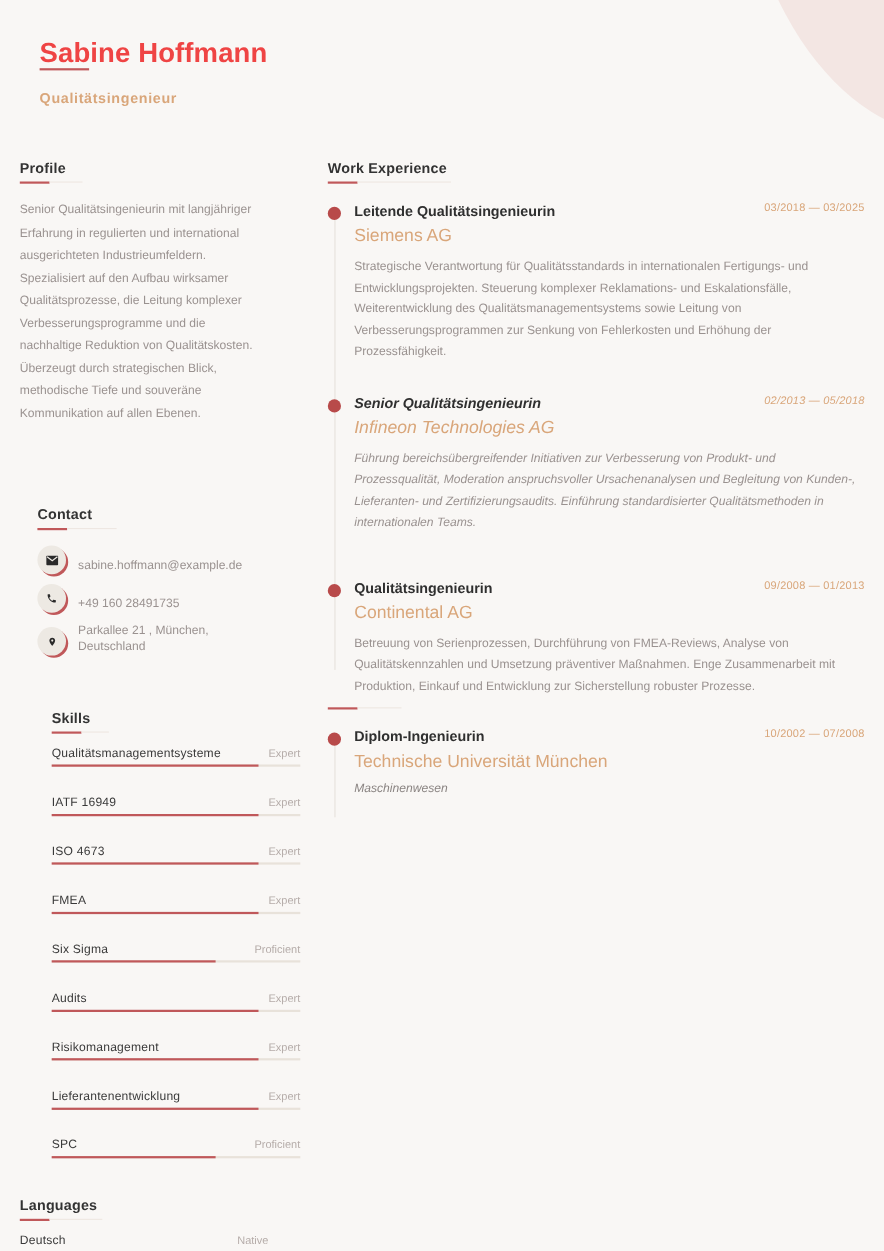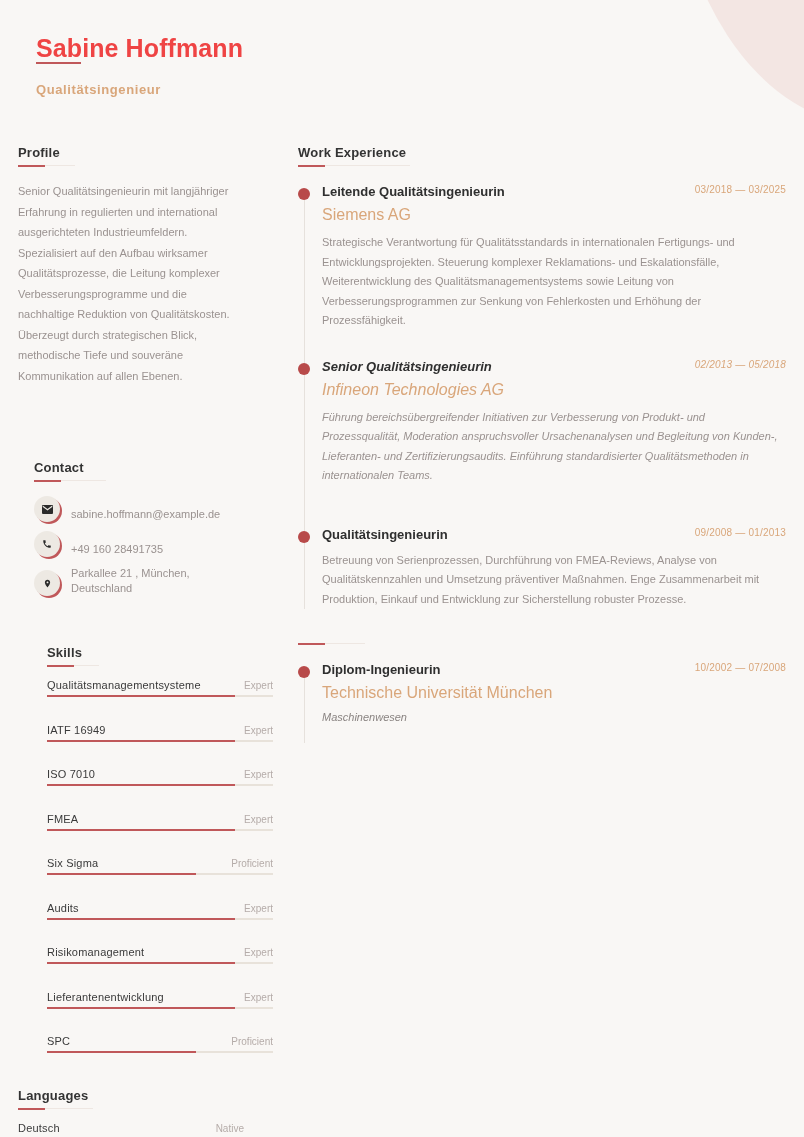--- a/index.html
+++ b/index.html
@@ -138,21 +138,21 @@
           <div class="skill-row">
             <span class="skill-name">IATF 16949</span>
             <span class="skill-level">Expert</span>
           </div>
           <div class="skill-bar">
             <div class="skill-fill" style="width:83%"></div>
           </div>
         </div>
         <div class="skill">
           <div class="skill-row">
-            <span class="skill-name">ISO 7010</span>
+            <span class="skill-name">ISO 4673</span>
             <span class="skill-level">Expert</span>
           </div>
           <div class="skill-bar">
             <div class="skill-fill" style="width:83%"></div>
           </div>
         </div>
         <div class="skill">
           <div class="skill-row">
             <span class="skill-name">FMEA</span>
             <span class="skill-level">Expert</span>
@@ -248,20 +248,21 @@
           </div>
           <div class="tl-org">Infineon Technologies AG</div>
           <div class="tl-desc">Führung bereichsübergreifender Initiativen zur Verbesserung von Produkt- und Prozessqualität, Moderation anspruchsvoller Ursachenanalysen und Begleitung von Kunden-, Lieferanten- und Zertifizierungsaudits. Einführung standardisierter Qualitätsmethoden in internationalen Teams.</div>
         </div>
         <div class="tl-item" style="margin-top: 34px;">
           <span class="tl-dot"></span>
           <div class="tl-head">
             <span class="tl-role">Qualitätsingenieurin</span>
             <span class="tl-date">09/2008 — 01/2013</span>
           </div>
+          <div class="tl-org">Continental AG</div>
           <div class="tl-desc">Betreuung von Serienprozessen, Durchführung von FMEA-Reviews, Analyse von Qualitätskennzahlen und Umsetzung präventiver Maßnahmen. Enge Zusammenarbeit mit Produktion, Einkauf und Entwicklung zur Sicherstellung robuster Prozesse.</div>
         </div>
       </div>
   </section>
 
   <section style="position:absolute; top:493px; left:0; width:488px;">
     <div class="sec-rule">
         <span class="a"></span>
         <span class="b" style="width:40px"></span>
       </div>

